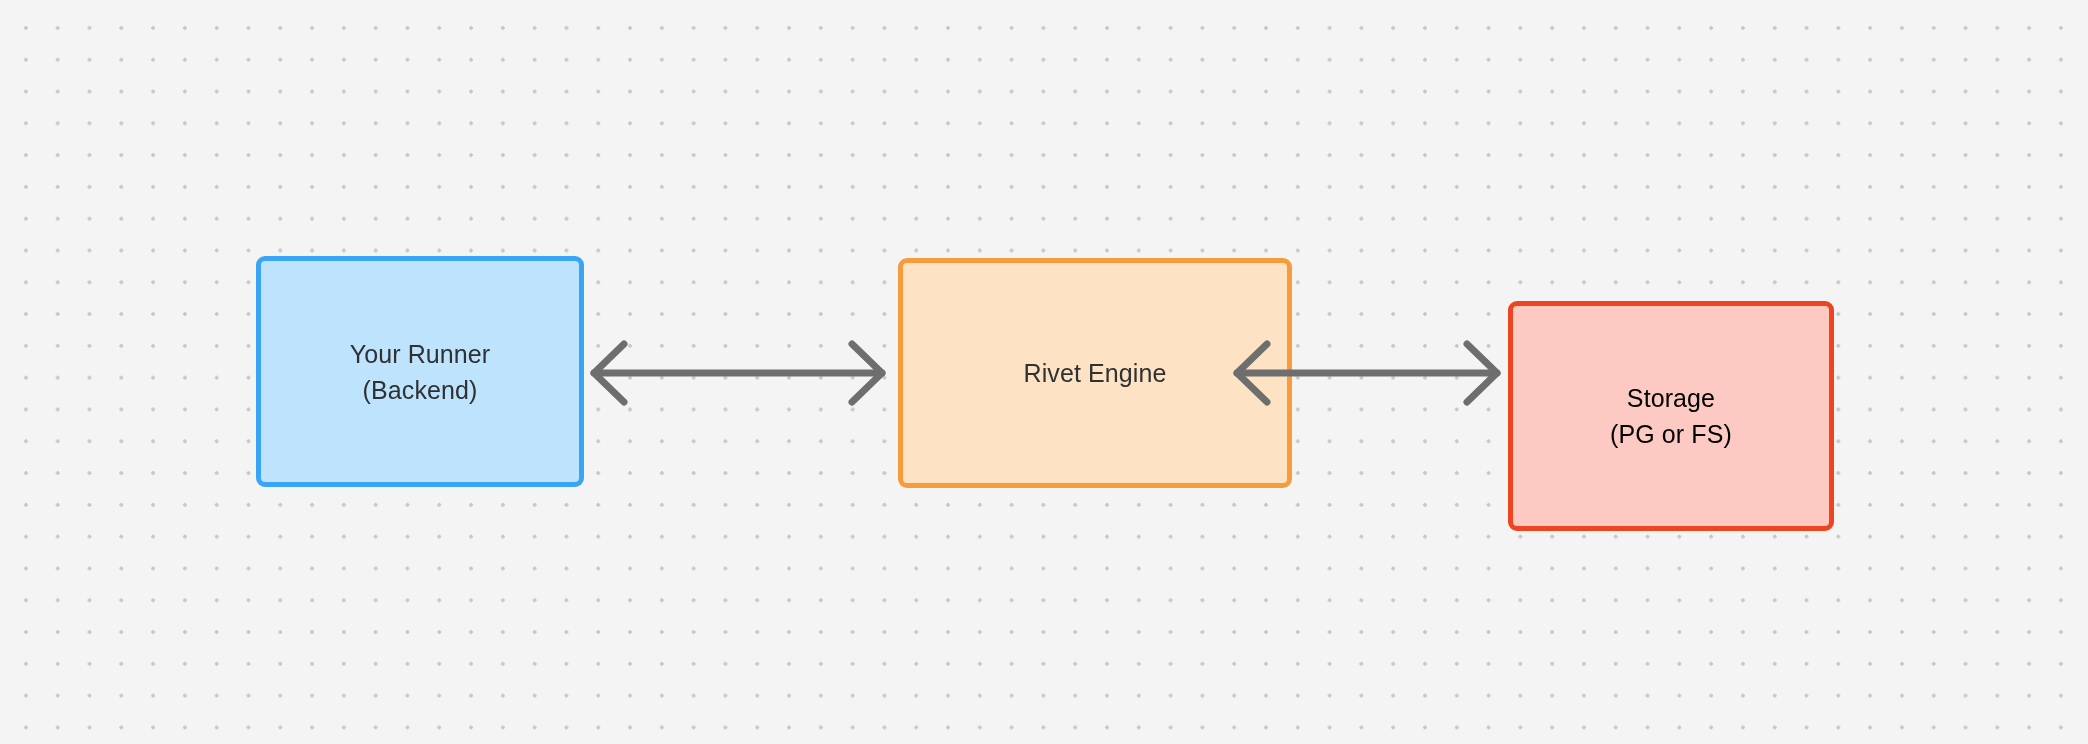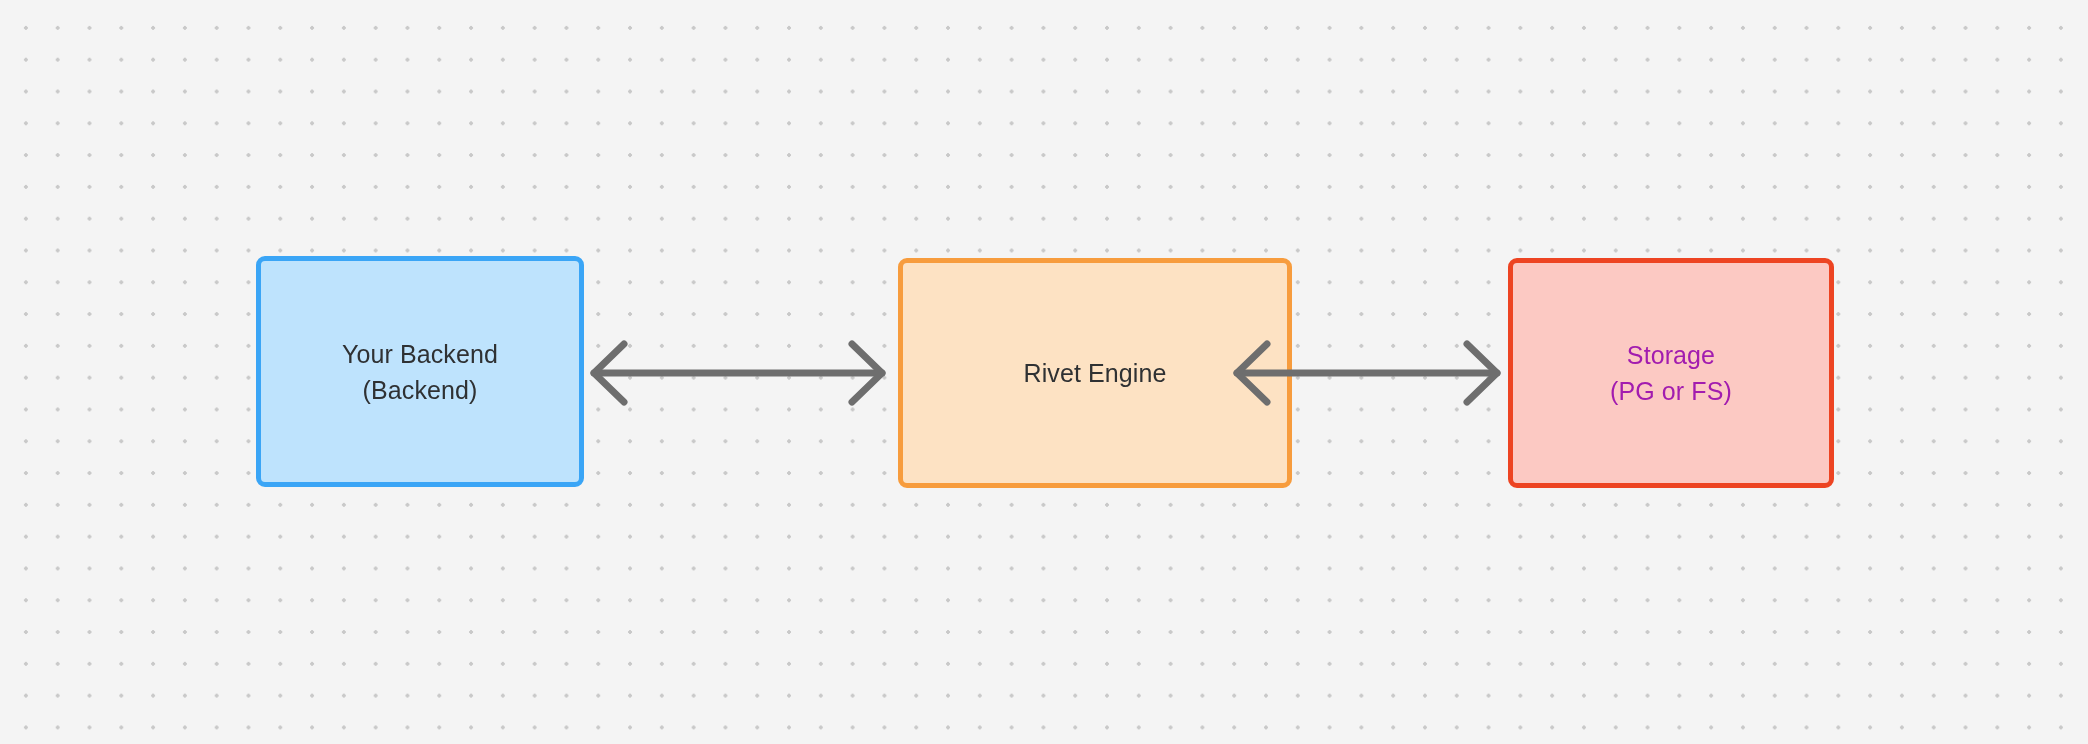--- a/index.html
+++ b/index.html
@@ -96,21 +96,21 @@
     width: 100%;
     height: 100%;
   }
 </style>
 </head>
 <body>
 
 <div id="diagram-canvas" style="background-color: rgb(244, 244, 244); background-image: radial-gradient(circle, rgb(201, 201, 201) 1.6px, rgba(0, 0, 0, 0) 1.7px);">
 
   <div class="node" id="node-backend" style="background-color: rgb(190, 227, 253); border-color: rgb(58, 165, 246); color: rgb(47, 49, 51);">
-    <span class="node-line">Your Backend</span>
+    <span class="node-line">Your Runner</span>
     <span class="node-line">(Backend)</span>
   </div>
 
   <div class="connector" id="connector-backend-engine">
     <svg viewBox="0 0 304 86" preserveAspectRatio="none">
 
       <line x1="8" y1="43" x2="296" y2="43" stroke="#6e6e6e" stroke-width="7" stroke-linecap="round" vector-effect="non-scaling-stroke"></line>
 
       <polyline points="38,14 8,43 38,72" fill="none" stroke="#6e6e6e" stroke-width="7" stroke-linecap="round" stroke-linejoin="round" vector-effect="non-scaling-stroke"></polyline>
 
@@ -126,18 +126,18 @@
     <svg viewBox="0 0 276 86" preserveAspectRatio="none">
 
       <line x1="8" y1="43" x2="268" y2="43" stroke="#6e6e6e" stroke-width="7" stroke-linecap="round" vector-effect="non-scaling-stroke"></line>
 
       <polyline points="38,14 8,43 38,72" fill="none" stroke="#6e6e6e" stroke-width="7" stroke-linecap="round" stroke-linejoin="round" vector-effect="non-scaling-stroke"></polyline>
 
       <polyline points="238,14 268,43 238,72" fill="none" stroke="#6e6e6e" stroke-width="7" stroke-linecap="round" stroke-linejoin="round" vector-effect="non-scaling-stroke"></polyline>
     </svg>
   </div>
 
-  <div class="node" id="node-storage" style="background-color: rgb(252, 201, 195); border-color: rgb(237, 68, 34); color: #a21caf;">
+  <div class="node" id="node-storage" style="background-color: rgb(252, 201, 195); border-color: rgb(237, 68, 34); color: #000000; margin-top: 43px;">
     <span class="node-line">Storage</span>
     <span class="node-line">(PG or FS)</span>
   </div>
 
 </div>
 
 </body></html>

